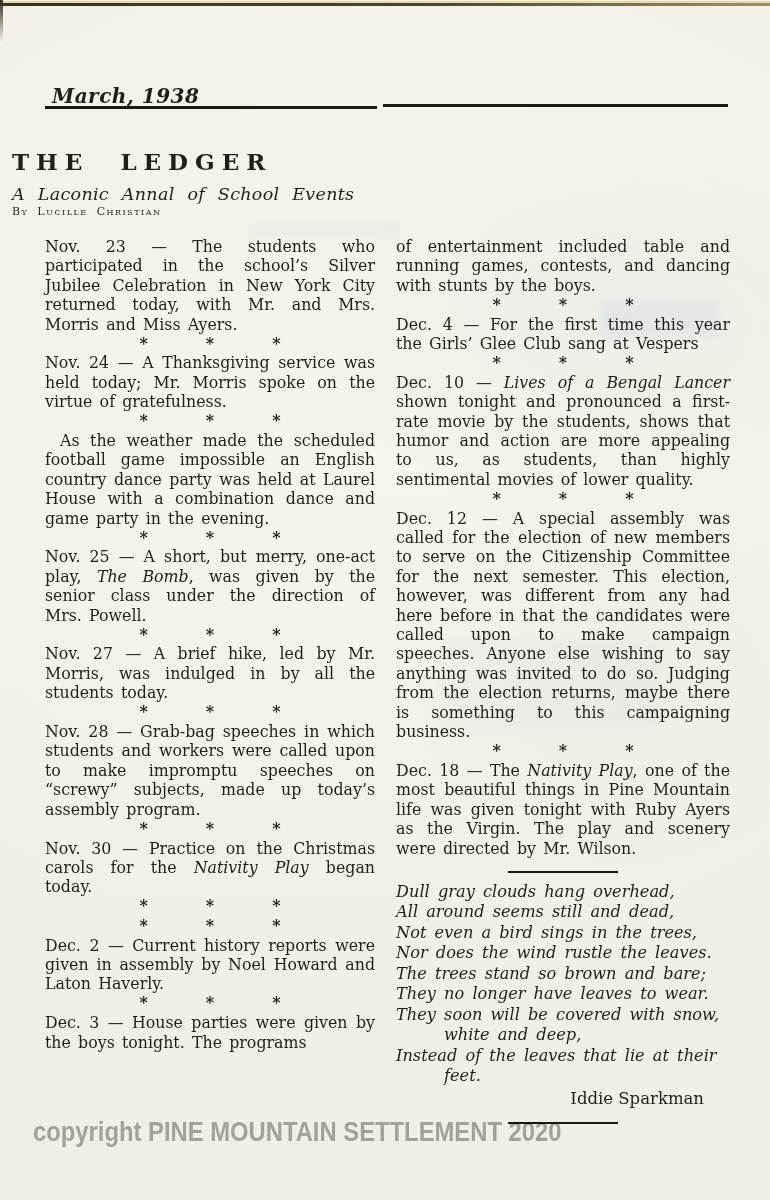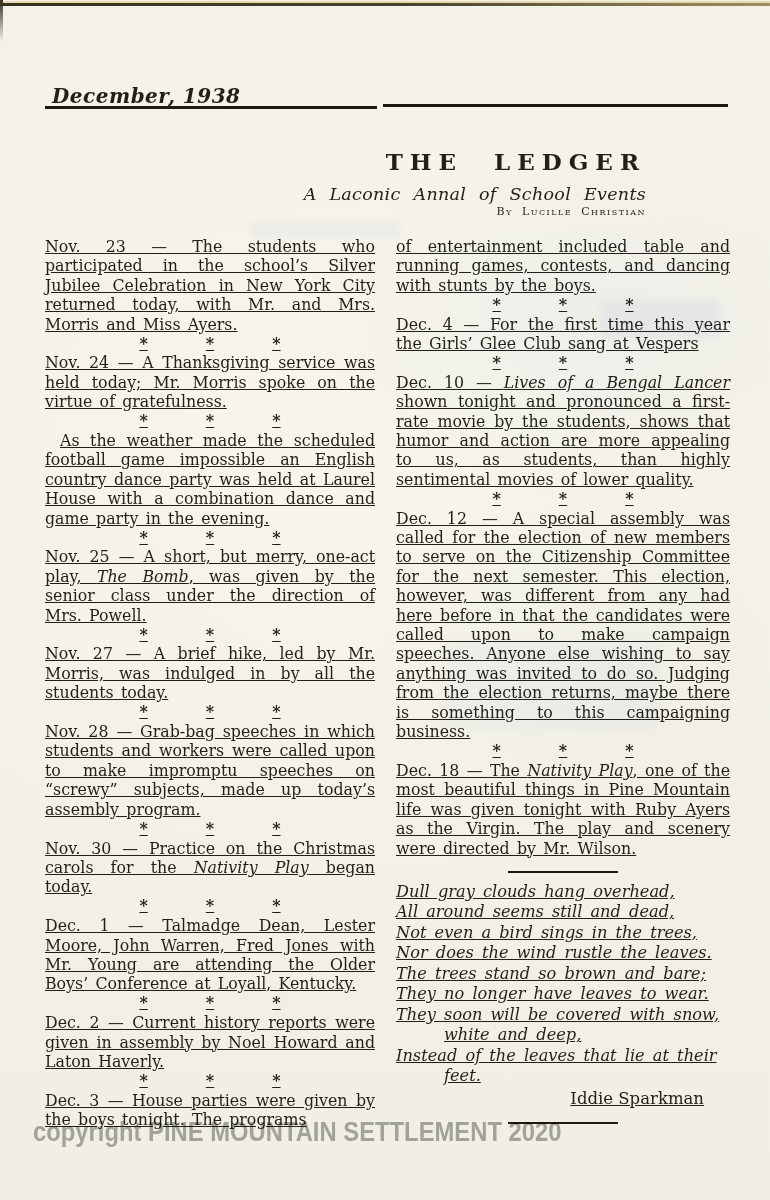--- a/index.html
+++ b/index.html
@@ -25,27 +25,27 @@
   .scan-edge-left{position:absolute;top:0;left:0;width:3px;height:42px;
     background:linear-gradient(to bottom,#3a3524,rgba(58,53,36,0));}
 
   
   .date-line{position:absolute;left:52px;top:84px;
     font-style:italic;font-weight:bold;font-size:20px;letter-spacing:0.5px;}
   .rule-left{position:absolute;left:45px;top:106px;width:332px;height:3px;background:#1c1a13;}
   .rule-right{position:absolute;left:383px;top:104px;width:345px;height:2.6px;background:#1c1a13;}
 
   
-  .masthead{position:absolute;left:0;top:148px;width:646px;text-align:right;}
+  .masthead{position:absolute;left:12px;top:148px;width:646px;text-align:left;}
   .masthead .title{font-size:23px;font-weight:bold;letter-spacing:7px;word-spacing:16px;}
   .masthead .subtitle{margin-top:9px;font-style:italic;font-size:17.5px;word-spacing:7px;letter-spacing:0.3px;}
   .masthead .byline{margin-top:1px;font-variant:small-caps;font-size:11px;letter-spacing:1.5px;word-spacing:4px;}
 
   
-  .columns{position:absolute;left:45px;top:237px;width:685px;display:flex;column-gap:21px;text-decoration:underline;}
+  .columns{position:absolute;left:45px;top:237px;width:685px;display:flex;column-gap:21px;}
   .col{width:332px;}
   .col.right{width:336px;}
   .para{margin:0;text-align:justify;font-size:15.8px;line-height:19.4px;word-spacing:2.2px;}
   .para.indent{text-indent:15px;}
   .para i{font-style:italic;}
   .sep{display:flex;justify-content:center;column-gap:58px;height:19.4px;
     align-items:center;font-size:16px;font-weight:bold;}
   .sep span{line-height:10px;}
   .rule{width:110px;height:2px;background:#1c1a13;margin:13px auto 9px auto;}
   .col-heading{text-align:center;font-weight:bold;font-size:17.5px;
@@ -75,21 +75,21 @@
 
 <div class="paper-tint"></div>
 <div class="scan-edge-top"></div>
 <div class="scan-edge-top-dark"></div>
 <div class="scan-edge-left"></div>
 
 <div class="ghost g1"></div>
 <div class="ghost g2"></div>
 <div class="ghost g3"></div>
 
-<div class="date-line">December, 1938</div>
+<div class="date-line">March, 1938</div>
 <div class="rule-left"></div>
 <div class="rule-right"></div>
 
 <div class="masthead">
   <div class="title">THE LEDGER</div>
   <div class="subtitle">A Laconic Annal of School Events</div>
   <div class="byline">By Lucille Christian</div>
 </div>
 
 <div class="columns">
@@ -129,21 +129,20 @@
         <span>*</span>
         <span>*</span>
         <span>*</span>
       </div>
       <p class="para"><span>Nov. 30 — Practice on the Christmas carols for the </span><i>Nativity Play</i><span> began today.</span></p>
       <div class="sep">
         <span>*</span>
         <span>*</span>
         <span>*</span>
       </div>
-      <p class="para"><span>Dec. 1 — Talmadge Dean, Lester Moore, John Warren, Fred Jones with Mr. Young are attending the Older Boys’ Conference at Loyall, Kentucky.</span></p>
       <div class="sep">
         <span>*</span>
         <span>*</span>
         <span>*</span>
       </div>
       <p class="para"><span>Dec. 2 — Current history reports were given in assembly by Noel Howard and Laton Haverly.</span></p>
       <div class="sep">
         <span>*</span>
         <span>*</span>
         <span>*</span>

